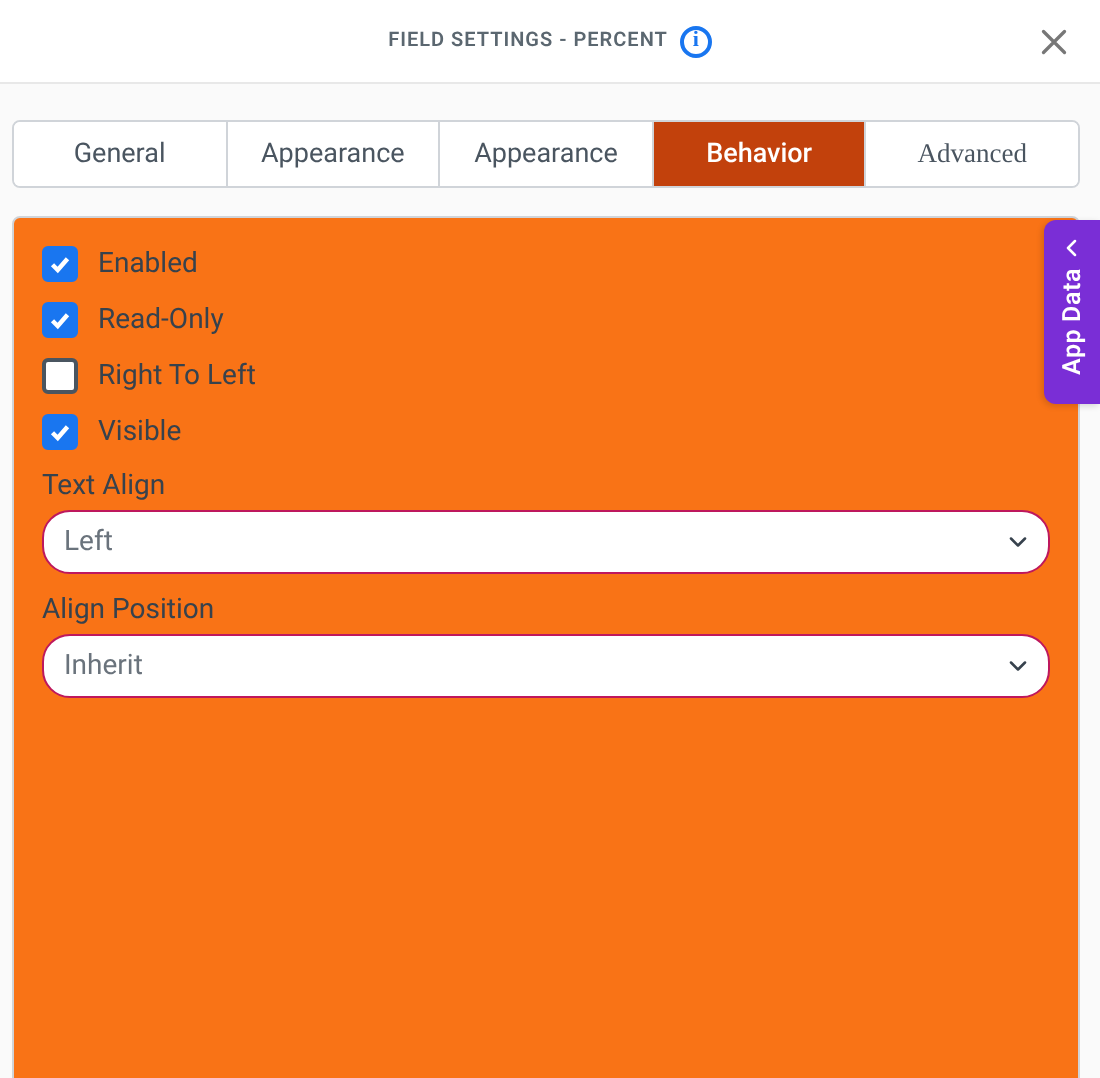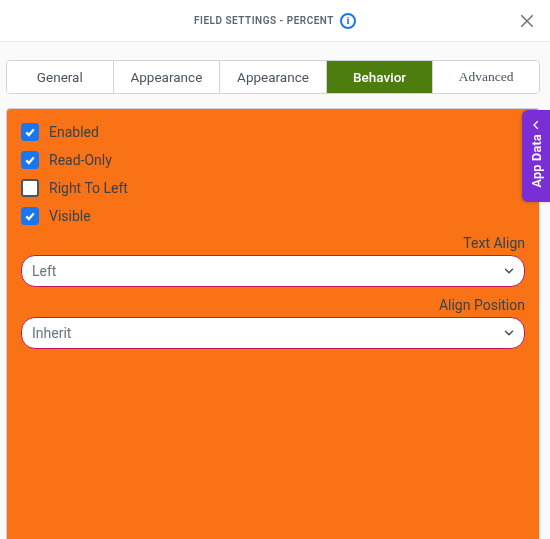--- a/index.html
+++ b/index.html
@@ -71,21 +71,21 @@
       text-align: center;
       padding: 8px 4px;
       font-size: 13.5px;
       color: #4a5560;
       cursor: pointer;
       border-right: 1px solid #d0d4d9;
       background: #fff;
     }
     .tab:last-child { border-right: none; font-family: Liberation Serif, serif; }
     .tab.active {
-      background: #4d7c0f;
+      background: #c2410c;
       color: #fff;
       font-weight: 500;
     }
 
     .panel {
       margin-top: 14px;
       border: 1px solid #d0d4d9;
       border-radius: 4px;
       background: #f97316;
       padding: 14px 14px 20px 14px;
@@ -128,21 +128,20 @@
       font-size: 14px;
       cursor: pointer;
     }
 
     .field-label {
       display: block;
       color: #37424d;
       font-size: 14px;
       margin-top: 8px;
       margin-bottom: 4px;
-      text-align: right;
     }
 
     .select {
       position: relative;
       width: 100%;
       border: 1px solid #be185d;
       border-radius: 14px;
       background: #fff;
       height: 32px;
       display: flex;

